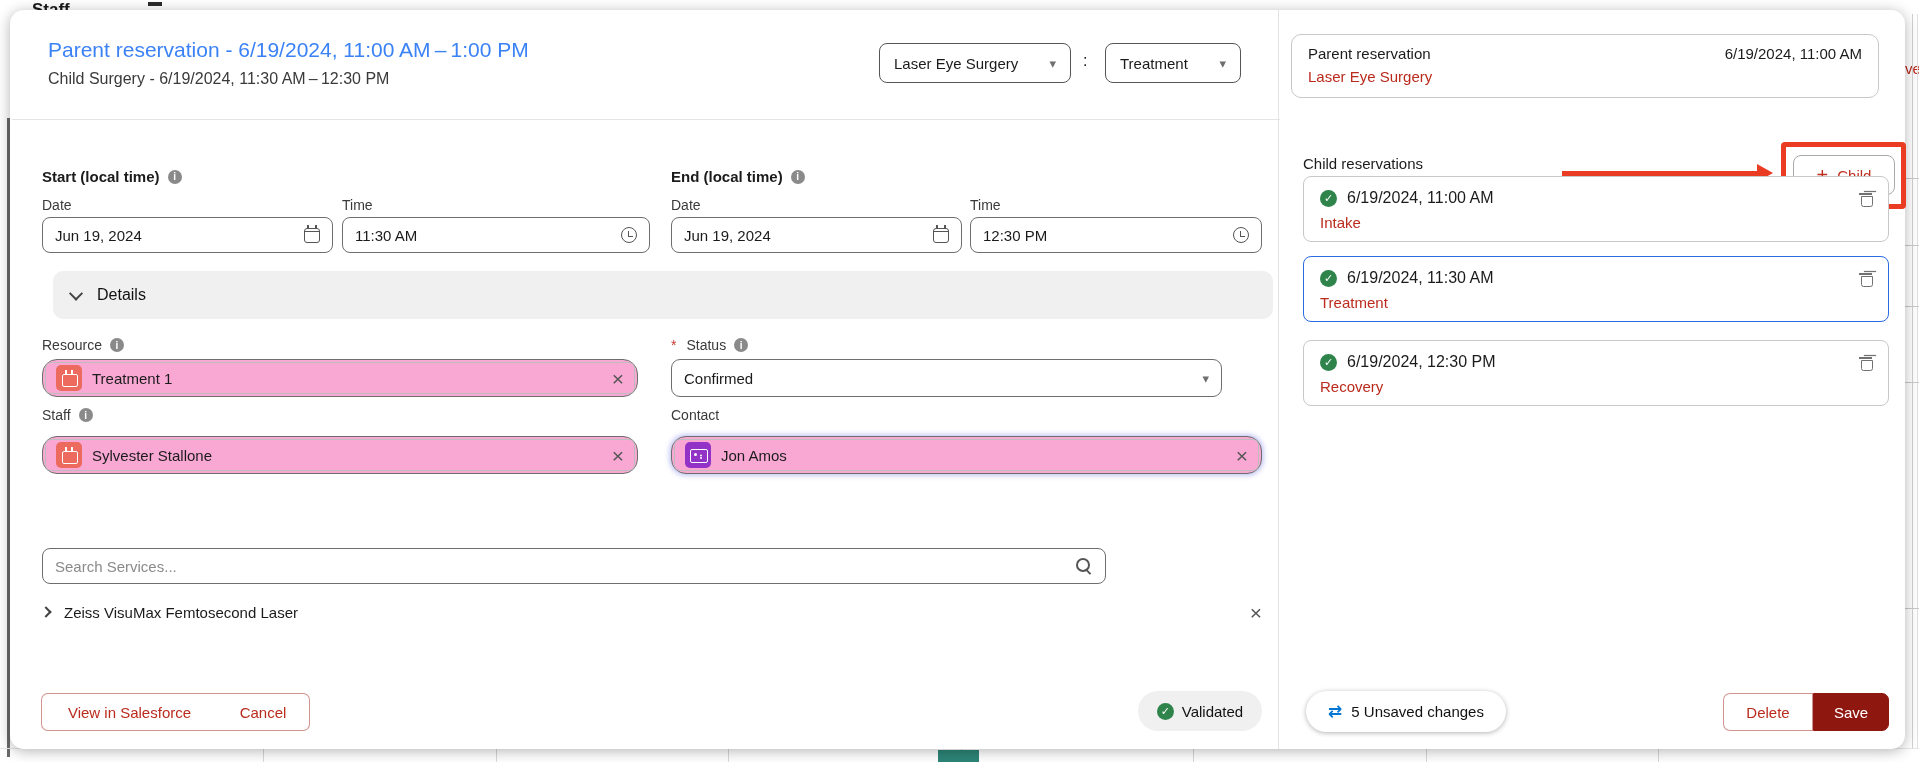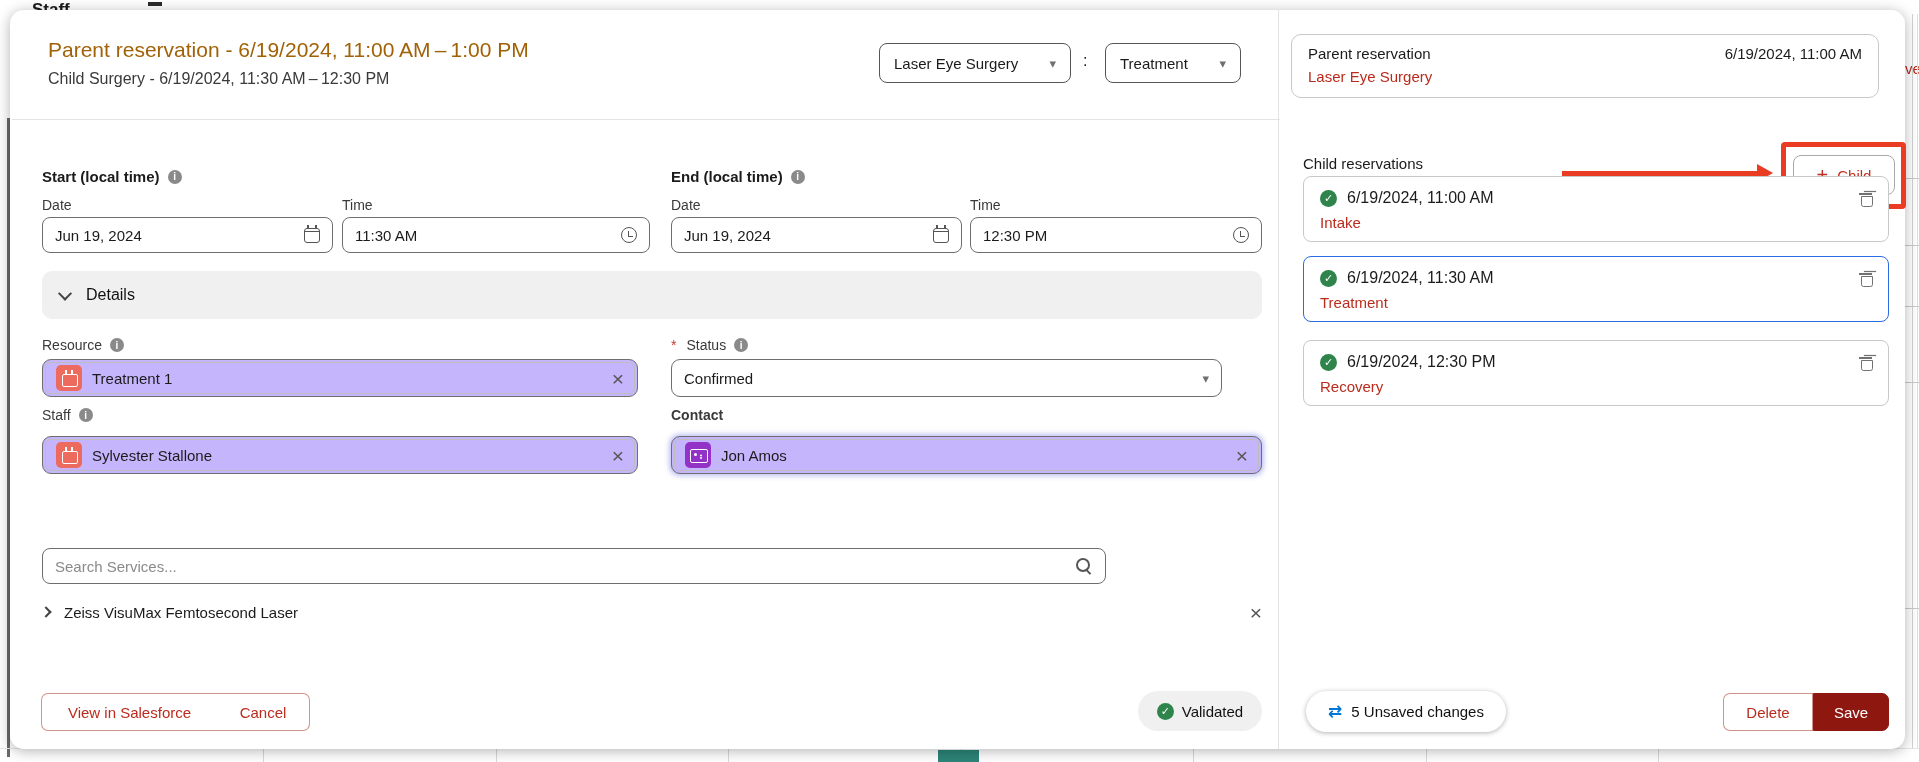--- a/index.html
+++ b/index.html
@@ -18,38 +18,38 @@
   .bg-vline { position:absolute; top:749px; width:1px; height:13px; background:#d8d8d8; }
   #bg-teal-cell { position:absolute; left:938px; top:750px; width:41px; height:12px; background:#2c8577; }
   #bg-bottom-line { position:absolute; left:0; top:748px; width:1919px; height:1px; background:#e6e6e6; }
 
   
   #modal { position:absolute; left:10px; top:10px; width:1895px; height:739px; background:#fff; border-radius:14px; box-shadow:0 2px 14px rgba(0,0,0,.30); }
   #header-divider { position:absolute; left:2px; top:109px; width:1268px; height:1px; background:#e4e4e4; }
   #col-divider { position:absolute; left:1268px; top:0; width:1px; height:739px; background:#e3e3e3; }
 
   
-  #modal-title { position:absolute; left:38px; top:28px; font-size:21px; color:#a16207; }
+  #modal-title { position:absolute; left:38px; top:28px; font-size:21px; color:#3b82f6; }
   #modal-subtitle { position:absolute; left:38px; top:60px; font-size:16px; color:#3a3a3a; }
   .hdr-select { position:absolute; top:33px; height:40px; border:1px solid #565656; border-radius:8px; background:#fff; display:flex; align-items:center; justify-content:space-between; padding:0 14px; font-size:15px; color:#1b1b1b; cursor:pointer; }
   #type-select { left:869px; width:192px; }
   #subtype-select { left:1095px; width:136px; }
   #select-colon { position:absolute; left:1073px; top:42px; font-size:16px; color:#1b1b1b; }
   .caret { color:#6f6f6f; font-size:13px; margin-left:10px; }
 
   
   .group-label { position:absolute; font-size:15px; font-weight:700; color:#1b1b1b; display:flex; align-items:center; gap:8px; }
   .field-label { position:absolute; font-size:14px; color:#3a3a3a; display:flex; align-items:center; gap:8px; }
   .req { color:#c9372c; margin-right:2px; }
   .info-icon { width:14px; height:14px; background:#8a8a8a; border-radius:50%; color:#fff; font-size:10px; font-weight:700; display:inline-flex; align-items:center; justify-content:center; font-style:normal; }
 
   
   .tinput { position:absolute; height:36px; border:1px solid #6e6e6e; border-radius:8px; background:#fff; display:flex; align-items:center; padding:0 12px; font-size:15px; color:#1b1b1b; }
   .tinput .val { flex:1; }
-  .lookup { position:absolute; height:38px; border:1px solid #6e6e6e; border-radius:9px; background:#c4b5fd; padding:2px; }
+  .lookup { position:absolute; height:38px; border:1px solid #6e6e6e; border-radius:15px; background:#f9a8d4; padding:2px; }
   .pill { width:100%; height:100%; border:1px solid #bdbdbd; border-radius:6px; display:flex; align-items:center; gap:10px; padding:0 10px; font-size:15px; color:#1b1b1b; }
   .pill .val { flex:1; }
   .clear-x { color:#555; font-size:21px; line-height:1; cursor:pointer; }
 
   
   .cal-icon { position:relative; width:16px; height:15px; border:1.6px solid #555; border-radius:3px; }
   .cal-icon::before { content:""; position:absolute; left:2px; top:-4px; width:2px; height:3px; background:#555; box-shadow:8px 0 0 #555; }
   .cal-icon::after { content:""; position:absolute; left:0; right:0; top:2.5px; border-top:1.6px solid #555; }
   .clock-icon { position:relative; width:16px; height:16px; border:1.6px solid #555; border-radius:50%; }
   .clock-icon::after { content:""; position:absolute; left:6px; top:2.5px; width:4px; height:5.5px; border-left:1.6px solid #555; border-bottom:1.6px solid #555; }
@@ -76,25 +76,25 @@
   .section-bar .sec-label { font-size:16px; color:#111; font-weight:500; }
 
   
   #lbl-start { left:32px; top:158px; }   #lbl-end { left:661px; top:158px; }
   #lbl-start-date { left:32px; top:187px; } #lbl-start-time { left:332px; top:187px; }
   #lbl-end-date { left:661px; top:187px; }  #lbl-end-time { left:960px; top:187px; }
   #inp-start-date { left:32px;  top:207px; width:291px; }
   #inp-start-time { left:332px; top:207px; width:308px; }
   #inp-end-date   { left:661px; top:207px; width:291px; }
   #inp-end-time   { left:960px; top:207px; width:292px; }
-  #bar-details { top:261px; }
+  #bar-details { top:261px;margin-left:11px; }
   #lbl-resource { left:32px; top:327px; } #lbl-status { left:661px; top:327px; }
   #inp-resource { left:32px; top:349px; width:596px; }
   #inp-status { left:661px; top:349px; width:551px; height:38px; border-radius:9px; }
-  #lbl-staff { left:32px; top:397px; } #lbl-contact { left:661px; top:397px;font-weight:bold; }
+  #lbl-staff { left:32px; top:397px; } #lbl-contact { left:661px; top:397px; }
   #inp-staff { left:32px; top:426px; width:596px; }
   #inp-contact { left:661px; top:426px; width:591px; box-shadow:0 0 5px 1.5px rgba(70,80,220,.35); }
   #bar-services { top:476px; }
   #inp-search { left:32px; top:538px; width:1064px; }
   #inp-search input { flex:1; border:none; outline:none; font-size:15px; color:#1b1b1b; font-family:inherit; background:transparent; }
   #inp-search input::placeholder { color:#8a8a8a; }
   #service-row { position:absolute; left:32px; top:588px; width:1220px; height:28px; display:flex; align-items:center; gap:14px; }
   #service-row .svc-label { font-size:15px; color:#1b1b1b; flex:1; }
 
   

